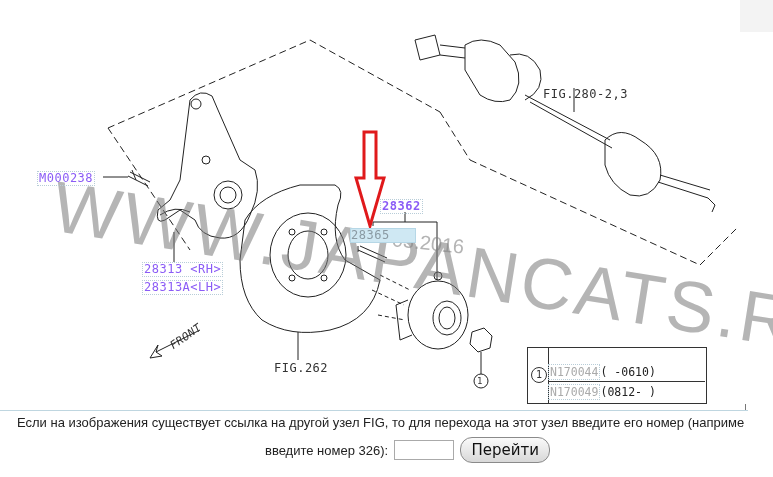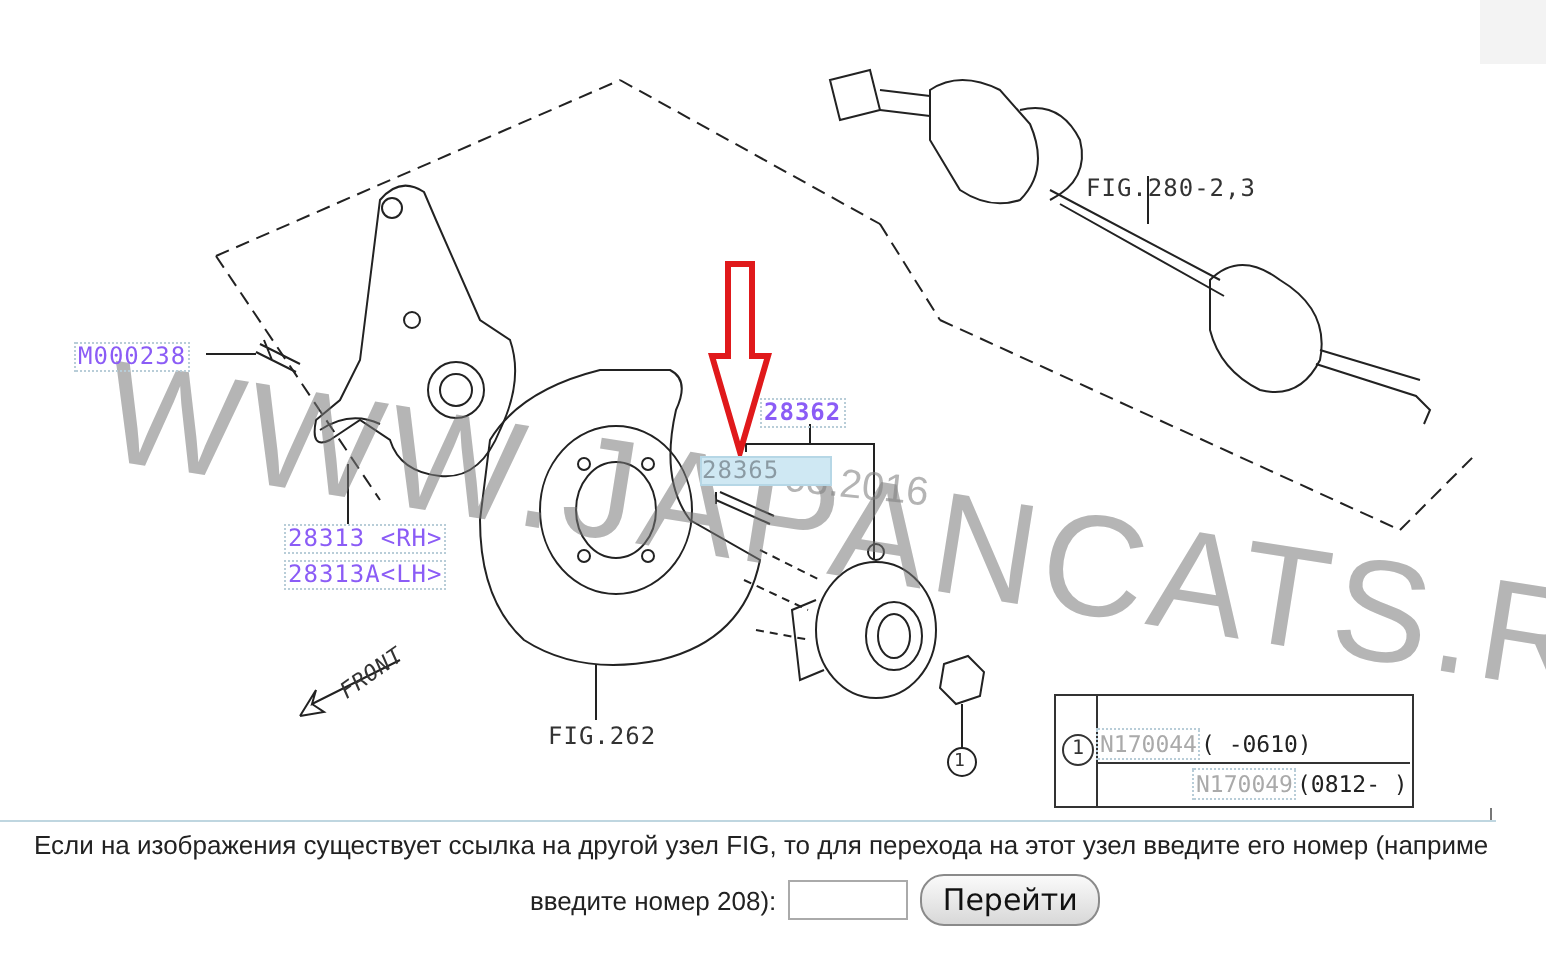--- a/index.html
+++ b/index.html
@@ -8,21 +8,21 @@
   .diagram svg{position:absolute;left:0;top:0;}
   .lbl{position:absolute;font-family:"DejaVu Sans Mono","Liberation Mono",monospace;font-size:12px;color:#8b5cf6;white-space:nowrap;letter-spacing:0.5px;line-height:13px;}
   .lbl.dotted{border:1px dotted #b8cdd8;padding:0 1px;}
   .lbl.dark{color:#333;}
   .lbl.hl{background:#cfe8f3;border:1px solid #b6d7e6;color:#8a9aa3;}
   .watermark{position:absolute;left:60px;top:165px;font-family:"Liberation Sans",sans-serif;font-size:72px;color:rgba(120,120,120,0.55);transform:rotate(9deg);transform-origin:left top;white-space:nowrap;letter-spacing:3px;pointer-events:none;}
   .wm-date{position:absolute;left:392px;top:232px;font-family:"Liberation Sans",sans-serif;font-size:20px;color:rgba(130,130,130,0.6);transform:rotate(6deg);white-space:nowrap;}
   .table{position:absolute;left:527px;top:347px;width:178px;height:55px;border:1px solid #333;background:#fff;}
   .table .circle{position:absolute;left:3px;top:19px;width:14px;height:14px;border:1px solid #333;border-radius:50%;font-family:"DejaVu Sans Mono",monospace;font-size:10px;line-height:14px;text-align:center;color:#333;}
   .table .row{position:absolute;left:20px;width:157px;height:17px;border-bottom:1px solid #333;font-family:"DejaVu Sans Mono","Liberation Mono",monospace;font-size:11.5px;line-height:17px;}
-  .table .row:last-child{border-bottom:none;padding-left:48px;}
+  .table .row:last-child{border-bottom:none;}
   .table .row .num{color:#aaa;display:inline-block;border:1px dotted #b8cdd8;padding:0 1px;line-height:14px;}
   .table .row .rng{color:#222;}
   .vline{position:absolute;left:20px;top:0;width:1px;height:55px;background:#333;}
   .footer-sep{position:absolute;left:0;top:410px;width:748px;height:1px;background:#bfd6e0;}
   .footer-line1{position:absolute;left:0;top:415px;width:773px;text-align:left;padding-left:17px;font-size:13px;color:#222;font-family:"Liberation Sans",sans-serif;white-space:nowrap;overflow:hidden;}
   .footer-line2{position:absolute;left:265px;top:437px;font-size:13px;color:#222;display:flex;align-items:center;gap:6px;font-family:"Liberation Sans",sans-serif;}
   .footer-line2 input{width:60px;height:20px;border:1px solid #aaa;padding:0 2px;font-size:12px;box-sizing:border-box;}
   .go-btn{height:26px;min-width:90px;padding:0 10px;border:1px solid #8a8a8a;border-radius:12px;background:linear-gradient(#fafafa,#d8d8d8);font-size:15px;color:#111;font-family:"DejaVu Sans","Liberation Sans",sans-serif;cursor:pointer;}
   .scroll-mark{position:absolute;left:740px;top:0;width:33px;height:32px;background:#f3f3f3;}
   .tick{position:absolute;left:745px;top:404px;width:1px;height:6px;background:#777;}
@@ -114,16 +114,16 @@
     </div>
   </div>
 
   <div class="scroll-mark"></div>
   <div class="tick"></div>
 </div>
 
 <div class="footer-sep"></div>
 <div class="footer-line1">Если на изображения существует ссылка на другой узел FIG, то для перехода на этот узел введите его номер (наприме</div>
 <div class="footer-line2">
-  <span>введите номер 208):</span>
+  <span>введите номер 326):</span>
   <input type="text" value="" style="">
   <button class="go-btn">Перейти</button>
 </div>
 
 </body></html>

